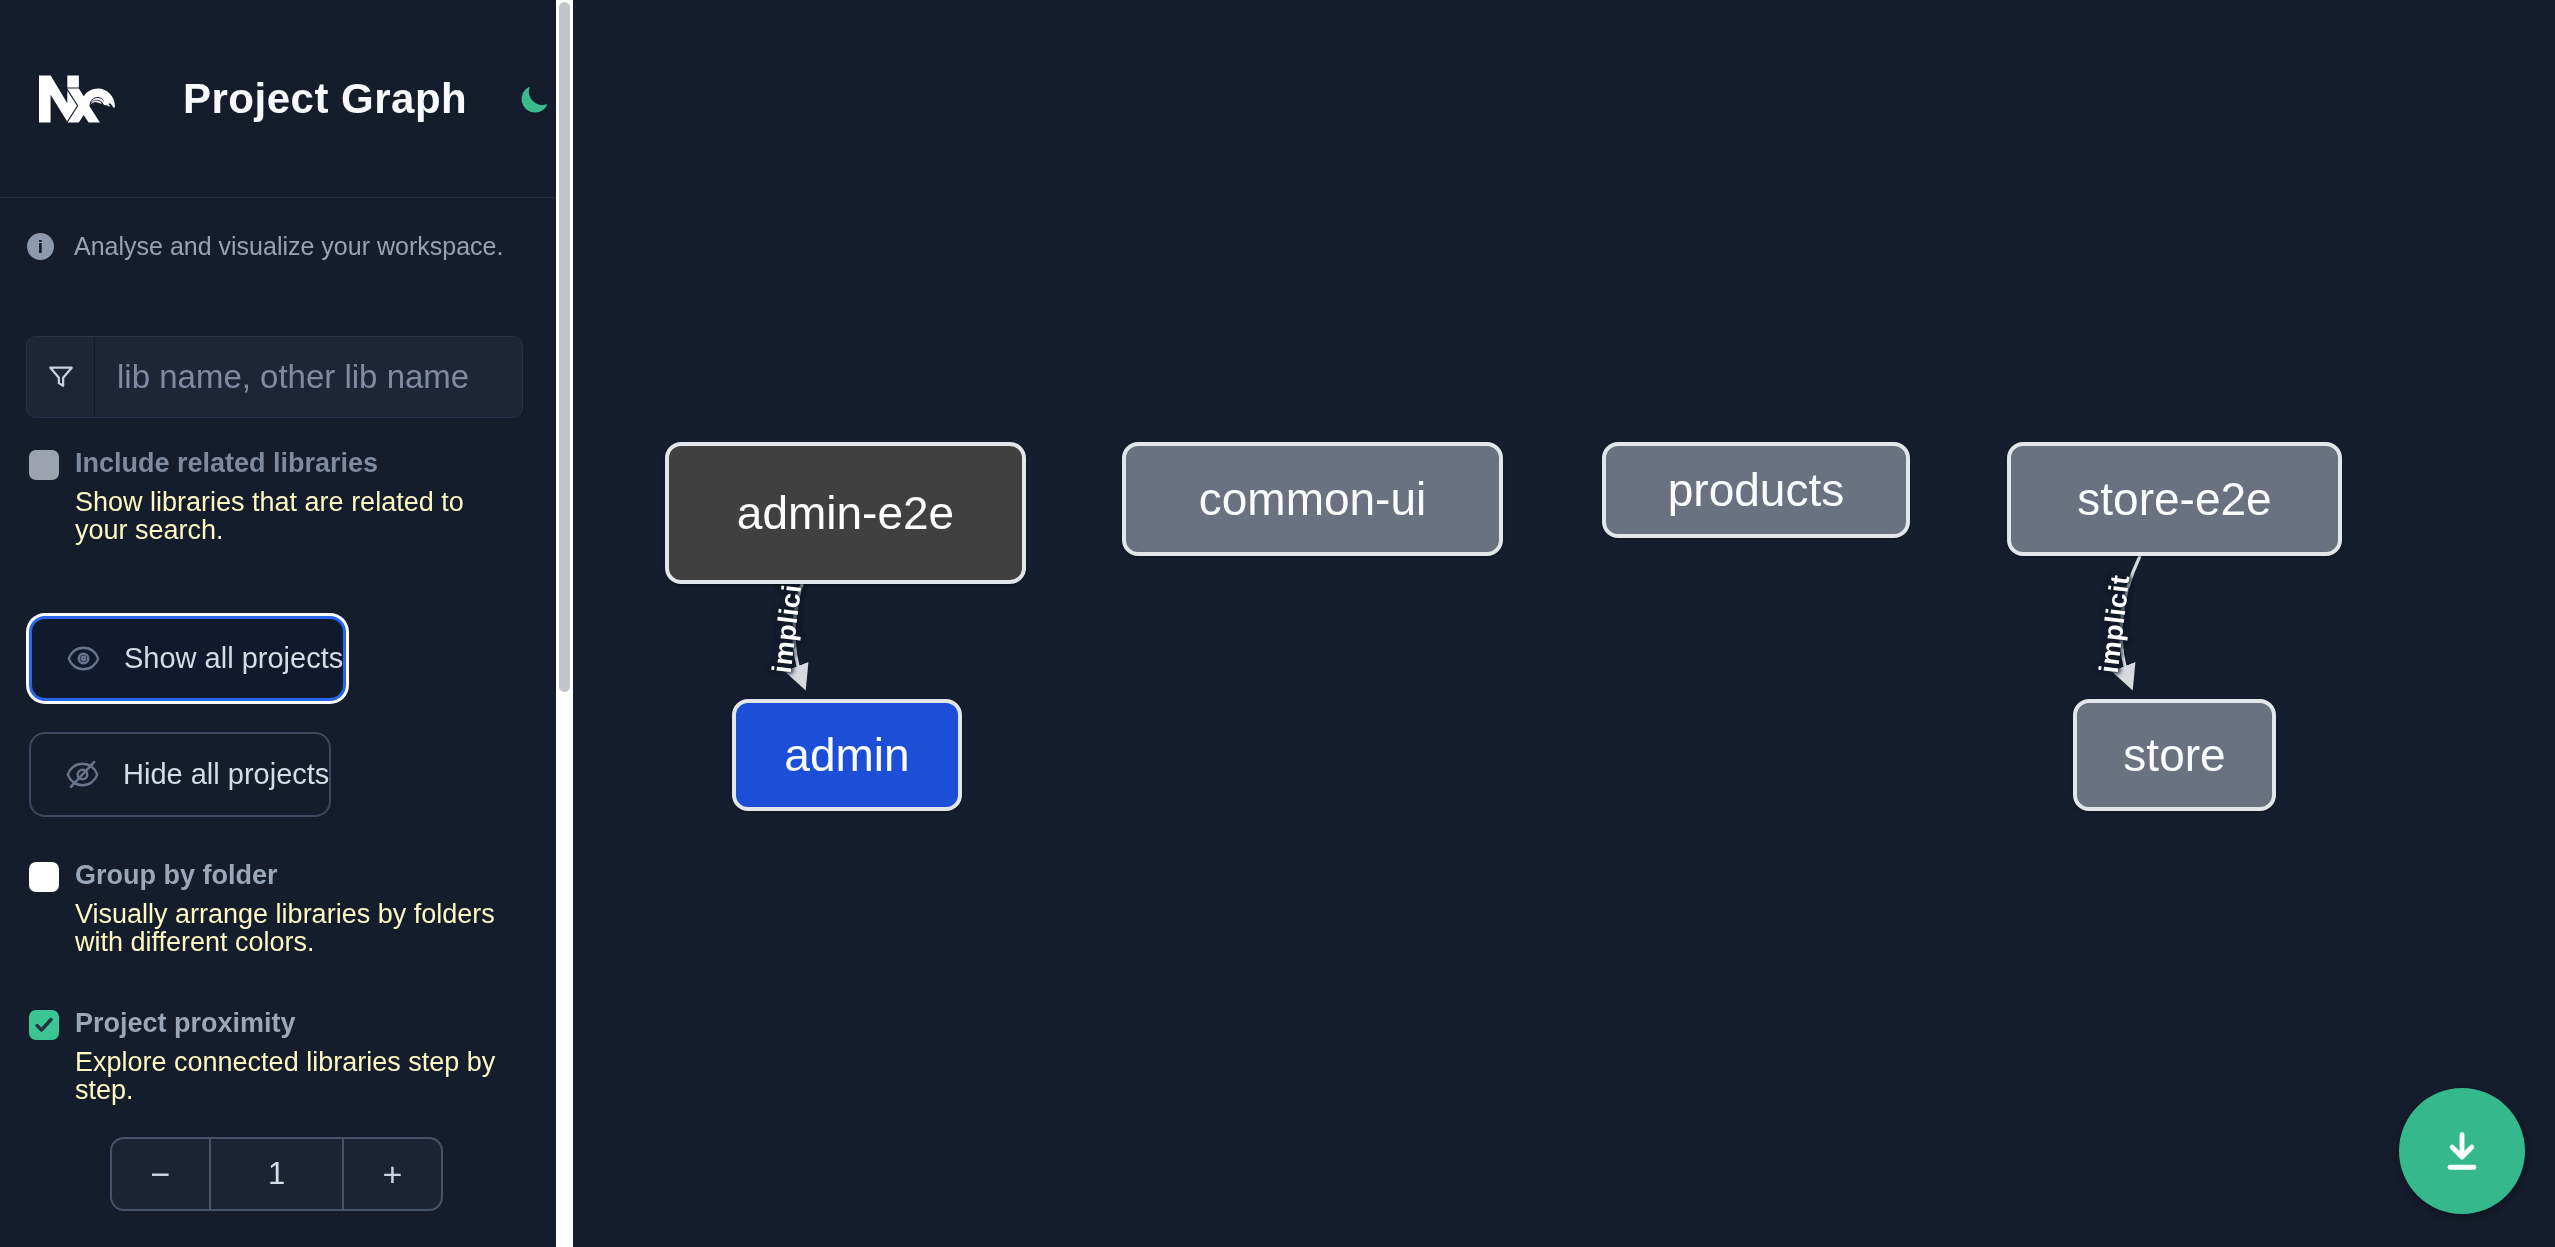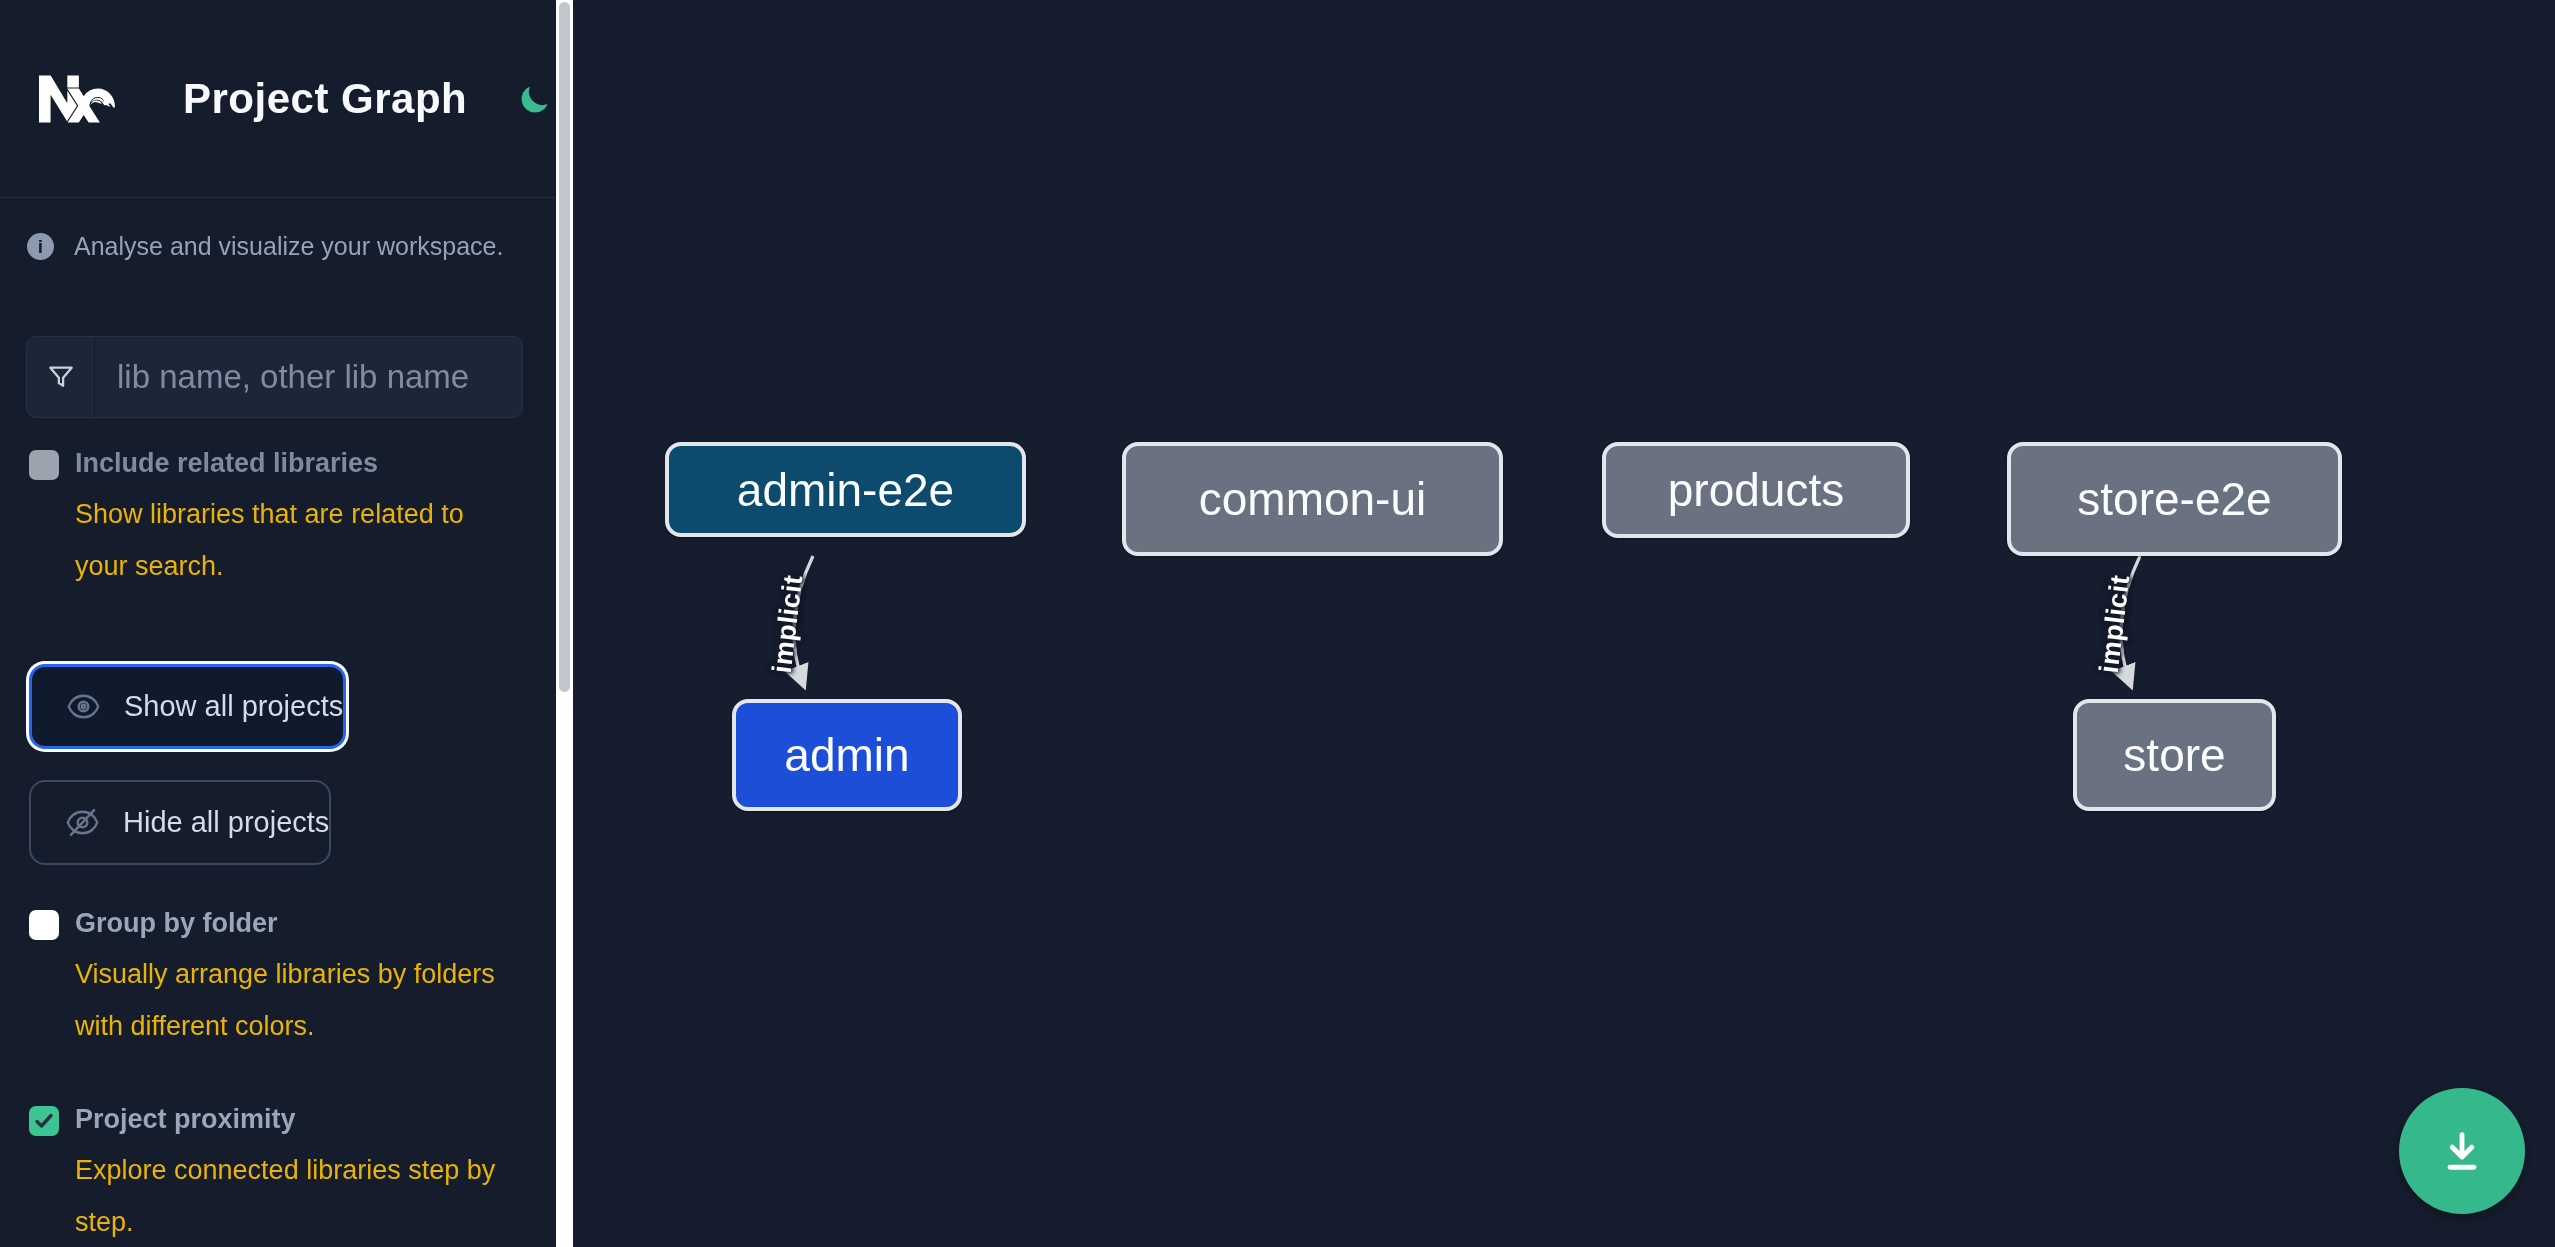--- a/index.html
+++ b/index.html
@@ -58,21 +58,21 @@
   .cb {
     width:30px; height:30px; border-radius:7px; flex:0 0 auto; margin-top:2px;
     display:flex; align-items:center; justify-content:center; cursor:pointer;
   }
   .cb-gray  { background:#9ca3af; }
   .cb-white { background:#ffffff; }
   .cb-green { background:#3cc493; }
   .opt-title { margin-left:16px; font-size:27px; font-weight:700; color:#9aa7ba; cursor:pointer; }
   .opt-title.dim { color:#7d8ba1; }
   .opt-desc {
-    margin:8px 0 0 46px; font-size:27px; line-height:52px; color:#eab308;
+    margin:8px 0 0 46px; font-size:27px; line-height:28px; color:#fef9c3;
     max-width:430px;
   }
 
   .sb-btn {
     margin:0 32px 0 29px; height:85px; border-radius:16px;
     display:flex; align-items:center; padding-left:33px;
     border:2px solid #3c4960; background:transparent; cursor:pointer;
     font-family:"Liberation Sans", sans-serif;
   }
   .sb-btn .btn-label { margin-left:22px; font-size:29px; font-weight:500; color:#d5dce6; }
@@ -145,21 +145,21 @@
       <marker id="arrowhead" orient="auto" markerWidth="9" markerHeight="9" refX="6.5" refY="4" markerUnits="strokeWidth">
         <path d="M0,0 L8,4 L0,8 Z" fill="#d6dade"></path>
       </marker>
     </defs>
   <path d="M 813 556 Q 780 624 804 686" fill="none" stroke="#d6dade" stroke-width="3.2" marker-end="url(#arrowhead)"></path>
       <path d="M 2140 556 Q 2107 624 2131 686" fill="none" stroke="#d6dade" stroke-width="3.2" marker-end="url(#arrowhead)"></path>
     </svg>
   <div id="node-layer">
       <div class="edge-label" style="left: 788px; top: 624px; transform: translate(-50%, -50%) rotate(-83deg);">implicit</div>
       <div class="edge-label" style="left: 2115px; top: 624px; transform: translate(-50%, -50%) rotate(-83deg);">implicit</div>
-      <div class="graph-node" style="left: 665px; top: 442px; width: 361px; height: 95px; background: #0c4a6e; border-color: rgb(227, 230, 234);">admin-e2e</div>
+      <div class="graph-node" style="left: 665px; top: 442px; width: 361px; height: 142px; background: #404040; border-color: rgb(227, 230, 234);">admin-e2e</div>
       <div class="graph-node" style="left: 1122px; top: 442px; width: 381px; height: 114px; background: rgb(106, 113, 128); border-color: rgb(227, 230, 234);">common-ui</div>
       <div class="graph-node" style="left: 1602px; top: 442px; width: 308px; height: 96px; background: rgb(106, 113, 128); border-color: rgb(227, 230, 234);">products</div>
       <div class="graph-node" style="left: 2007px; top: 442px; width: 335px; height: 114px; background: rgb(106, 113, 128); border-color: rgb(227, 230, 234);">store-e2e</div>
       <div class="graph-node" style="left: 732px; top: 699px; width: 230px; height: 112px; background: #1d4ed8; border-color: rgb(227, 230, 234);">admin</div>
       <div class="graph-node" style="left: 2073px; top: 699px; width: 203px; height: 112px; background: rgb(106, 113, 128); border-color: rgb(227, 230, 234);">store</div>
     </div>
 </div>
 
 <aside class="sidebar">
 

